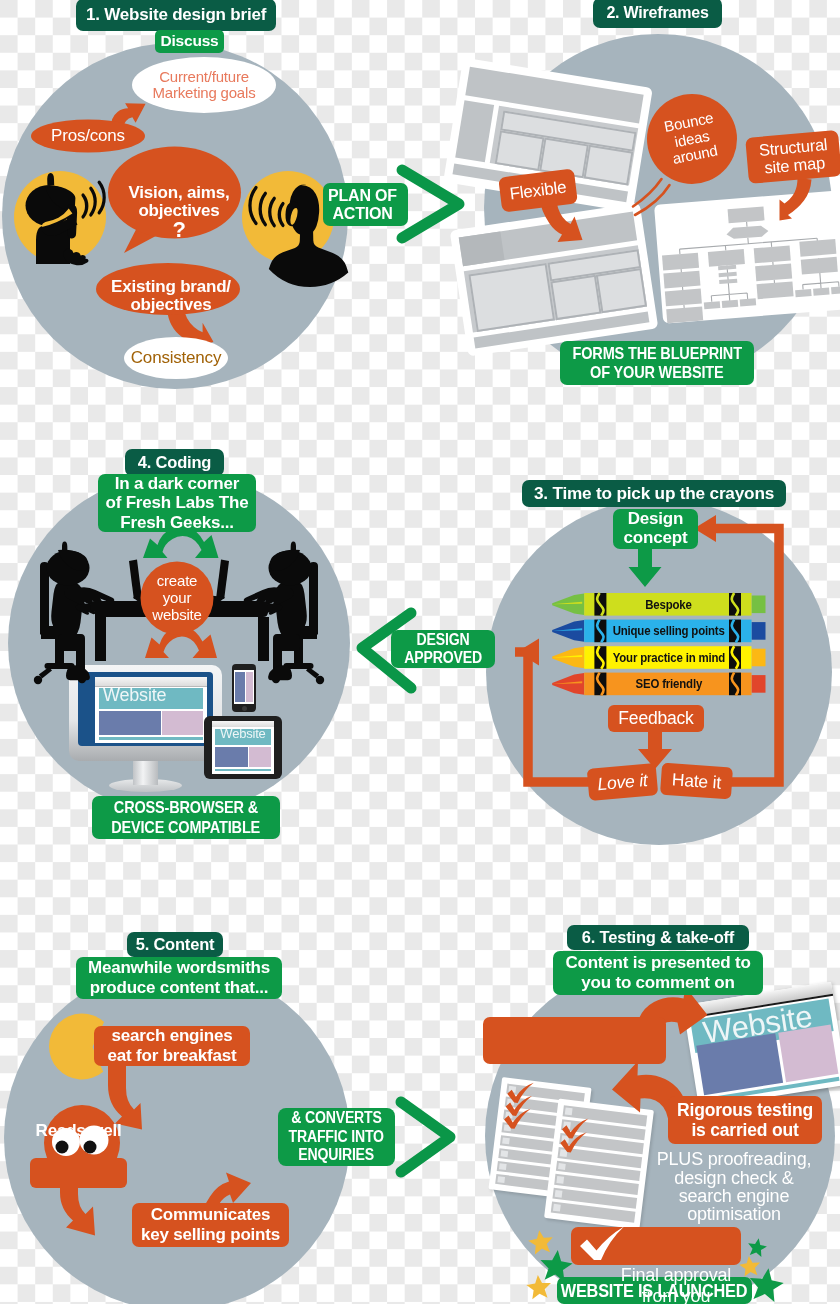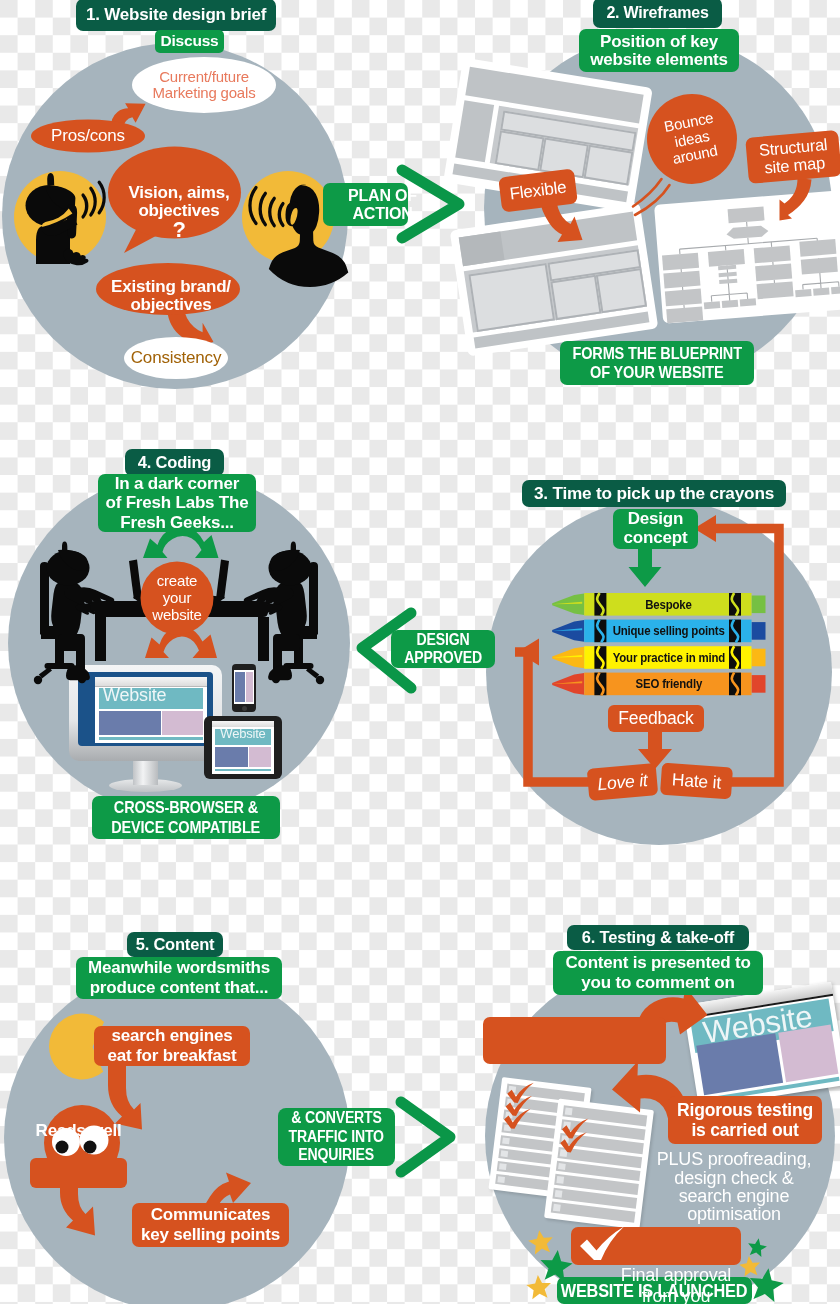--- a/index.html
+++ b/index.html
@@ -285,21 +285,21 @@
         </g>
 
   <rect x="483" y="1017" width="183" height="47" rx="7" fill="#d6521f"></rect>
   <rect x="668" y="1096" width="154" height="48" rx="7" fill="#d6521f"></rect>
   <rect x="571" y="1227" width="170" height="38" rx="7" fill="#d6521f"></rect>
   <path fill="#ffffff" d="M580.0 1246.0 l7.0 -6.5 l9.5 11.0 q11.5 -14.5 27.5 -24.0 q-15.0 14.0 -23.0 33.5 l-7.0 0 z"></path>
   <rect x="557" y="1277" width="195" height="27" rx="7" fill="#0d9a47"></rect>
 </g>
 </svg>
 
-<div class="bx" style="left:340px;top:183px;width:85px;height:43px;font-size:16px;color:#fff;flex-direction:column;line-height:1.12;">
+<div class="bx" style="left:320px;top:183px;width:85px;height:43px;font-size:16px;color:#fff;flex-direction:column;line-height:1.12;">
   <span>PLAN OF</span>
   <span>ACTION</span>
 </div>
 
 <div class="wfcard" style="left:452px;top:72px;width:192px;height:126px;transform:rotate(9.2deg);padding:8px;">
   <i style="left:8px;top:8px;width:176px;height:29px;"></i>
   <i style="left:8px;top:42px;width:30px;height:58px;"></i>
   <i style="left:43px;top:42px;width:141px;height:58px;background:#c7cacd;"></i>
   <i class="lt" style="left:48px;top:46px;width:131px;height:16px;"></i>
   <i class="lt" style="left:48px;top:66px;width:41px;height:30px;"></i>
@@ -313,24 +313,20 @@
   <i style="left:8px;top:8px;width:42px;height:29px;background:#b4b8bb;"></i>
   <i style="left:8px;top:42px;width:176px;height:62px;background:#c7cacd;"></i>
   <i class="lt" style="left:12px;top:46px;width:75px;height:54px;"></i>
   <i class="lt" style="left:92px;top:46px;width:88px;height:15px;"></i>
   <i class="lt" style="left:92px;top:65px;width:42px;height:35px;"></i>
   <i class="lt" style="left:138px;top:65px;width:42px;height:35px;"></i>
   <i style="left:8px;top:109px;width:176px;height:11px;"></i>
 </div>
 
 <div class="bx dg" style="left:593px;top:-2px;width:129px;height:30px;font-size:16px;z-index:8;">2. Wireframes</div>
-<div class="bx gn" style="left:579px;top:29px;width:160px;height:43px;font-size:17px;flex-direction:column;z-index:8;">
-  <span>Position of key</span>
-  <span>website elements</span>
-</div>
 <div class="bx" style="left:650px;top:110px;width:84px;height:58px;font-size:15px;color:#fff;flex-direction:column;
             transform:rotate(-11deg);line-height:1.1;font-weight:normal;z-index:8;">
   <span>Bounce</span>
   <span>ideas</span>
   <span>around</span>
 </div>
 <div class="bx" style="left:748px;top:135px;width:92px;height:44px;font-size:16.5px;color:#fff;flex-direction:column;
             transform:rotate(-5deg);line-height:1.08;font-weight:normal;z-index:8;">
   <span>Structural</span>
   <span>site map</span>

